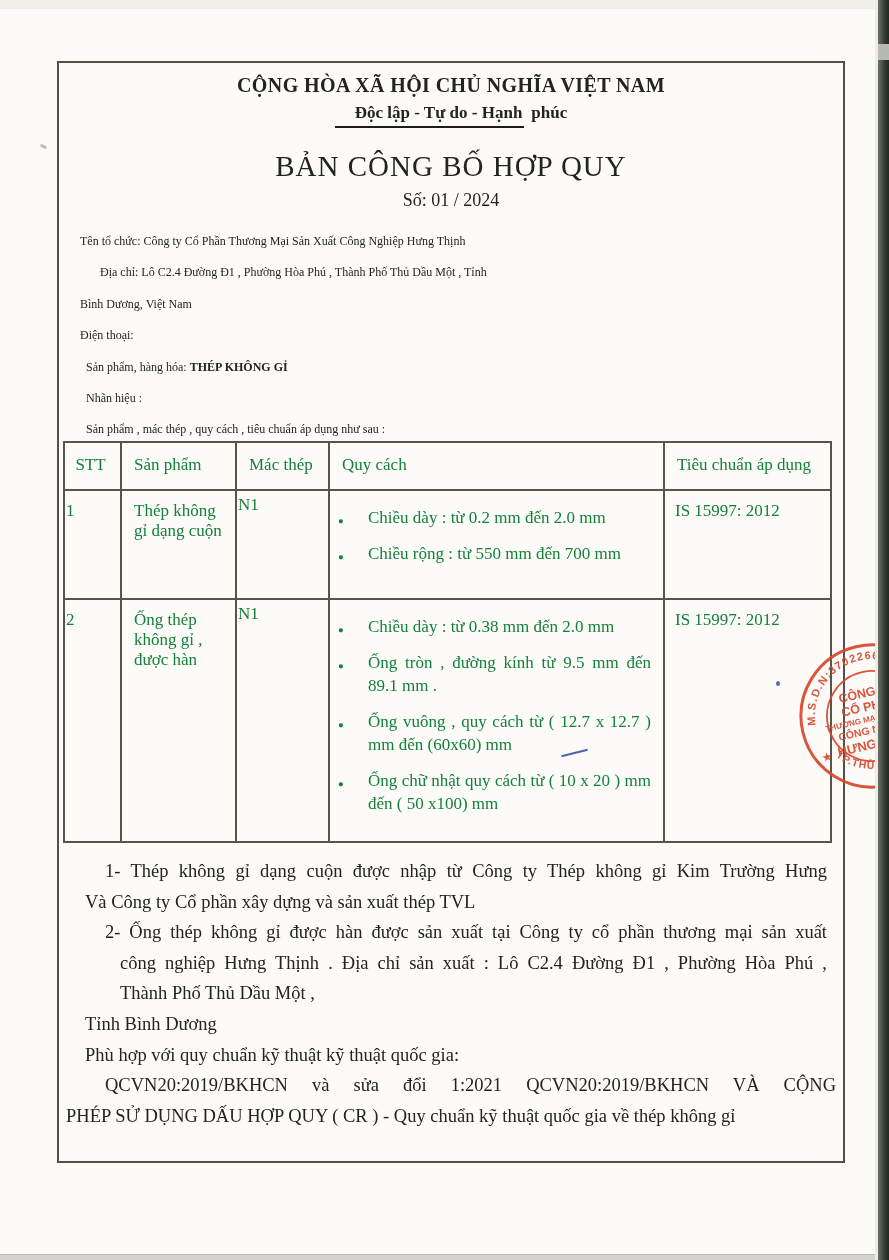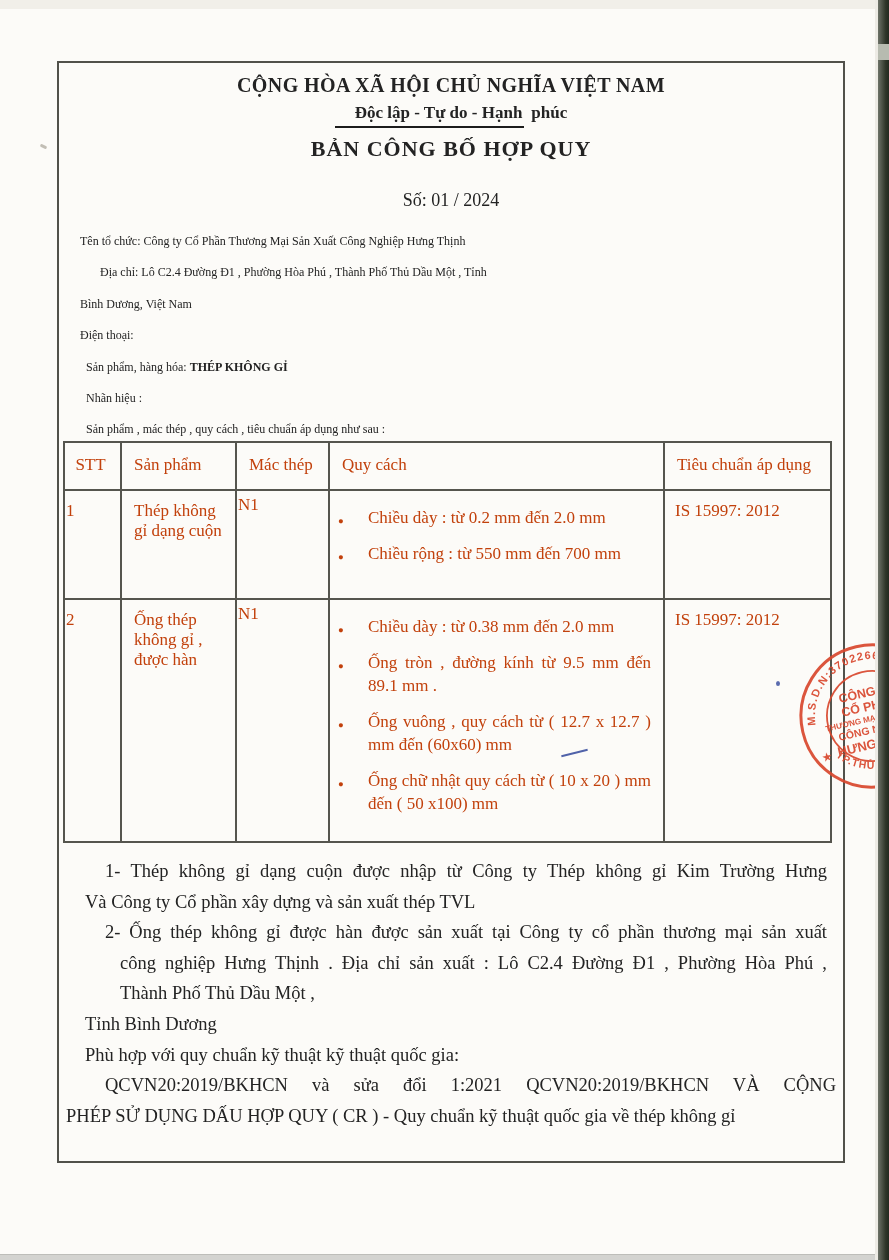--- a/index.html
+++ b/index.html
@@ -15,32 +15,32 @@
   .band-notch{position:absolute;top:44px;right:0;width:11px;height:16px;background:#b7bbb0;z-index:22;}
   .speck{position:absolute;left:40px;top:145px;width:7px;height:3px;background:#c2beb5;transform:rotate(25deg);border-radius:2px;}
 
   .page-frame{position:absolute;left:57px;top:61px;width:784px;height:1098px;border:2px solid #51514b;}
 
   .centered{position:absolute;left:57px;width:788px;text-align:center;}
   .nat-line1{top:74px;font-size:20px;font-weight:bold;letter-spacing:.4px;}
   .motto-row{top:103px;font-size:17px;font-weight:bold;}
   .motto-underline{display:inline-block;border-bottom:2.5px solid #1c1c1c;padding:0 2px 3px 20px;}
   .motto-tail{display:inline-block;margin-left:7px;}
-  .doc-title{top:136px;font-size:22px;font-weight:bold;letter-spacing:1px;}
+  .doc-title{top:150px;font-size:29px;font-weight:normal;letter-spacing:1px;}
   .doc-number{top:190px;font-size:18px;}
 
   .body-block{position:absolute;left:80px;top:226px;width:742px;font-size:12px;line-height:31.4px;}
   .indent1{padding-left:6px;}
   .addr{text-align:justify;margin-left:20px;}
   .product-strong{font-weight:bold;}
 
   table.spec{
     position:absolute;left:63px;top:441px;width:767px;
     border-collapse:collapse;table-layout:fixed;
-    font-size:17px;color:#c2410c;
+    font-size:17px;color:#15803d;
   }
   table.spec td,table.spec th{border:2px solid #55554e;vertical-align:top;font-weight:normal;text-align:left;}
   col.c-stt{width:57px;}col.c-sp{width:115px;}col.c-mt{width:93px;}col.c-qc{width:335px;}col.c-tc{width:167px;}
   tr.hdr th{height:40px;vertical-align:middle;padding:2px 6px 4px 12px;}
   tr.hdr th.ctr{text-align:center;padding-left:2px;}
   td.stt{height:96px;text-align:center;padding-top:10px;}
   tr.r2 td.stt{height:230px;}
   td.sp{padding:10px 11px 4px 12px;text-align:justify;}
   td.mt{text-align:center;padding-top:4px;}
   td.tc{padding:10px 4px 4px 10px;white-space:nowrap;}

